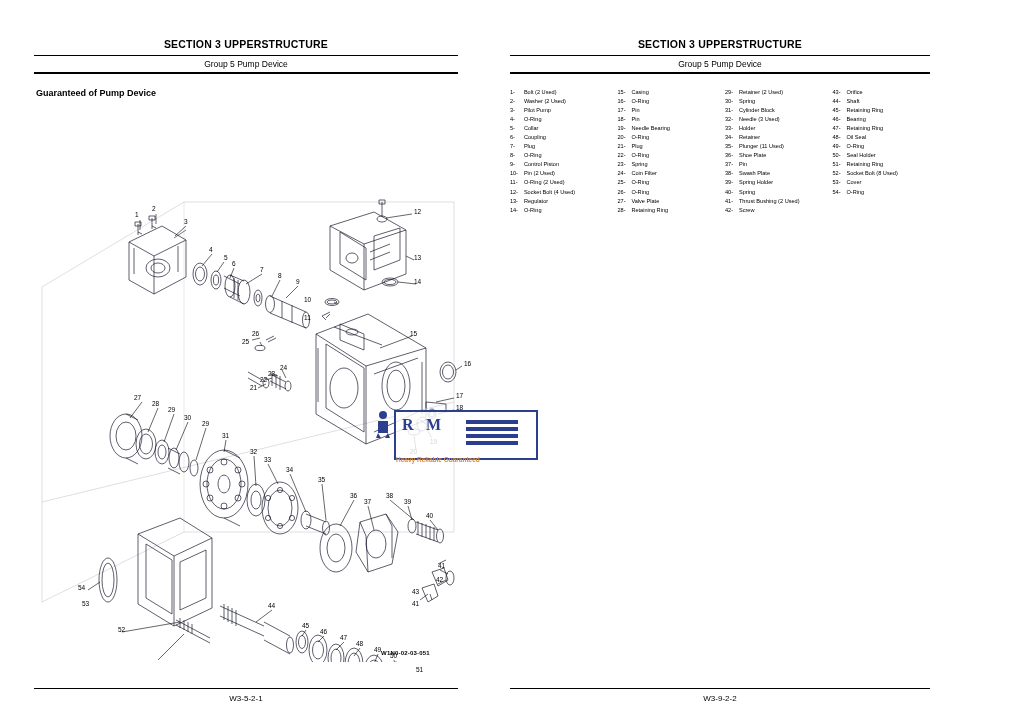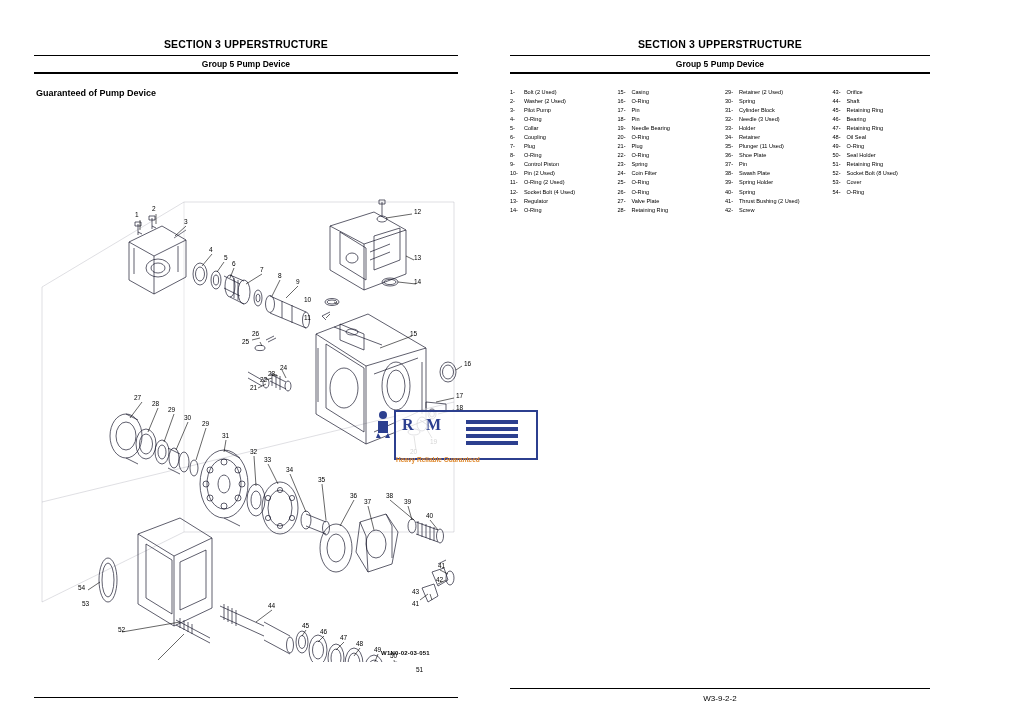--- a/index.html
+++ b/index.html
@@ -37,21 +37,21 @@
     letter-spacing: 0.2px;
     margin: 8px 0 5px 0;
   }
   .hdr-rule-thin {
     border-top: 1px solid #000;
     margin: 0 0 3px 0;
   }
   .hdr-group {
     text-align: center;
     font-size: 8.5px;
-    font-weight: bold;
+    font-weight: normal;
     margin: 0 0 3px 0;
   }
   .hdr-rule-thick {
     border-top: 2px solid #000;
     margin: 0;
   }
 
   .section-title {
     font-size: 9px;
     font-weight: bold;
@@ -504,20 +504,21 @@
             <i></i>
         </div>
         <div class="wm-tag">Heavy Reliable Guaranteed</div>
       </div>
 
       <div class="fig-code">W1N0-02-03-051</div>
     </div>
 
     <div class="footer">
       <div class="footer-rule"></div>
+      <div class="footer-page">W3-5-2-1</div>
     </div>
   </div>
 
   <div class="page page-right">
 
     <div class="hdr-title">SECTION 3 UPPERSTRUCTURE</div>
     <div class="hdr-rule-thin"></div>
     <div class="hdr-group">Group 5 Pump Device</div>
     <div class="hdr-rule-thick"></div>
 

